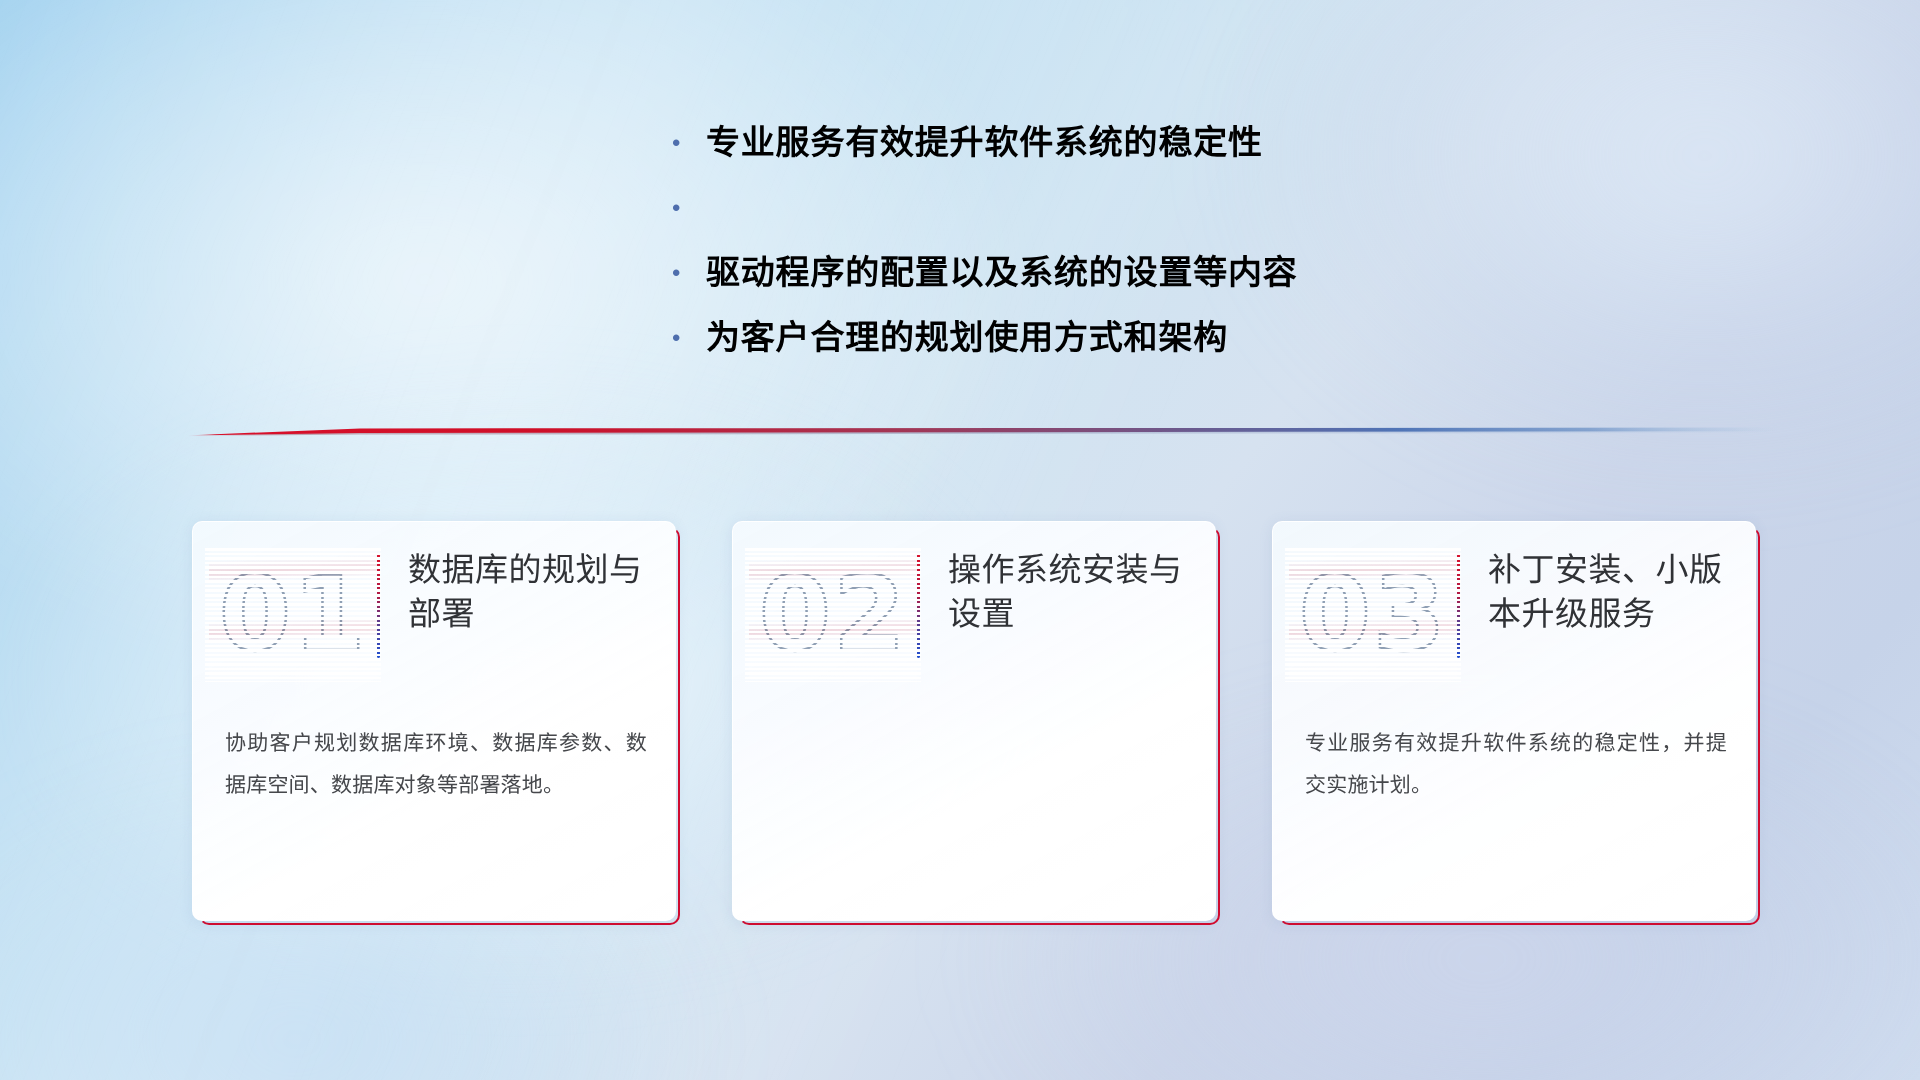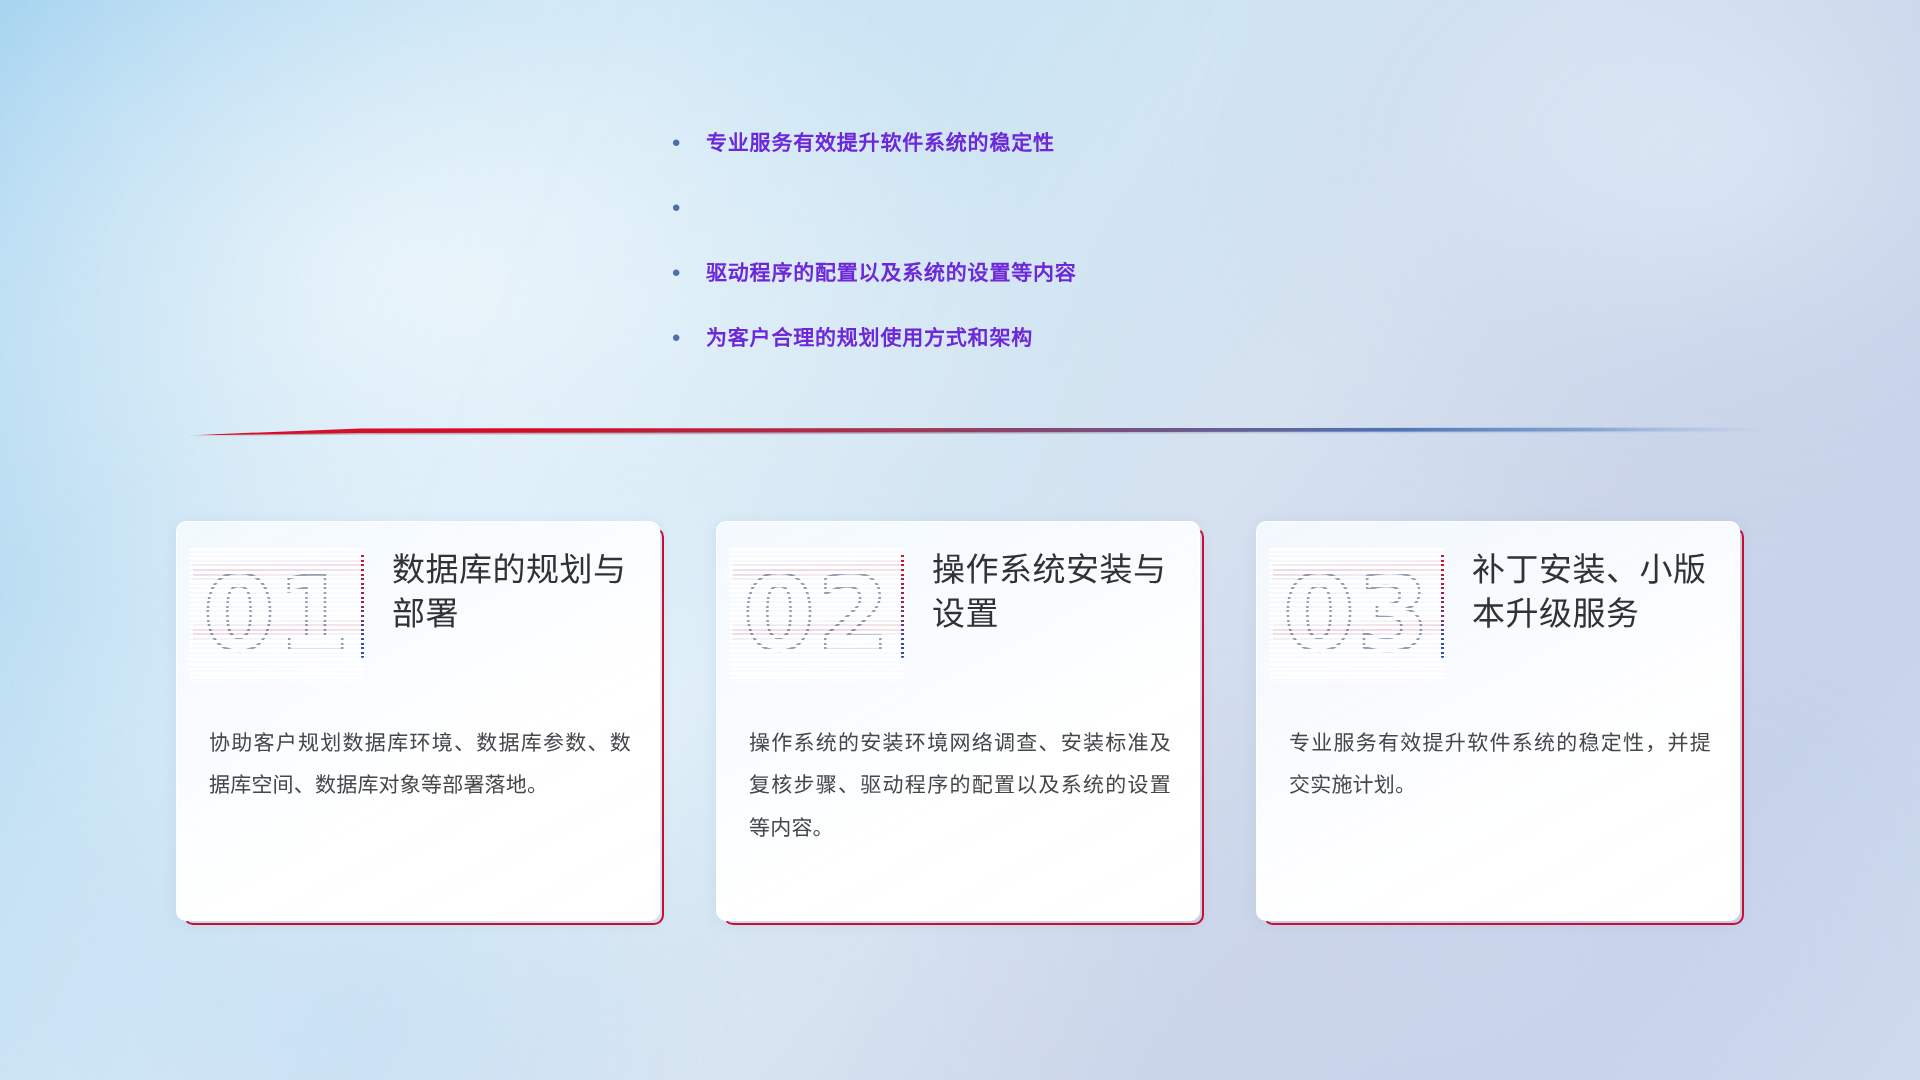--- a/index.html
+++ b/index.html
@@ -70,31 +70,31 @@
   }
   .bullet-row {
     display:flex; align-items:flex-start;
     height:65px; line-height:65px;
   }
   .bullet-dot {
     width:34px; flex:0 0 34px; text-align:left;
     color:#4e6ead; font-size:24px; line-height:65px;
   }
   .bullet-text {
-    color:#6d28d9; font-size:21px; font-weight:700;
+    color:#000000; font-size:34px; font-weight:700;
     letter-spacing:.8px; line-height:65px; white-space:nowrap;
   }
 
   
   #divider { position:absolute; left:180px; top:418px; width:1600px; height:26px; }
   #divider svg { display:block; width:100%; height:100%; }
 
   
   #cards {
-    position:absolute; left:176px; top:521px;
+    position:absolute; left:192px; top:521px;
     width:1566px; height:400px;
     display:flex; gap:56px;
   }
   .card { position:relative; width:484px; height:400px; }
 
   .card-accent {
     position:absolute; left:7px; top:6px; right:-4px; bottom:-4px;
     border-radius:10px;
     border:2px solid #d5072a;
     border-left-color:transparent;
@@ -267,21 +267,20 @@
       <div class="card-head">
         <div class="card-num">
           <div class="glyph">02</div>
           <div class="tintr"></div>
           <div class="stripes"></div>
           <div class="fade"></div>
         </div>
         <div class="card-bar"></div>
         <div class="card-title">操作系统安装与设置</div>
       </div>
-      <div class="card-text">操作系统的安装环境网络调查、安装标准及复核步骤、驱动程序的配置以及系统的设置等内容。</div>
     </div>
   </div>
 
   <div class="card">
     <div class="card-accent"></div>
     <div class="card-body">
       <div class="card-head">
         <div class="card-num">
           <div class="glyph">03</div>
           <div class="tintr"></div>

